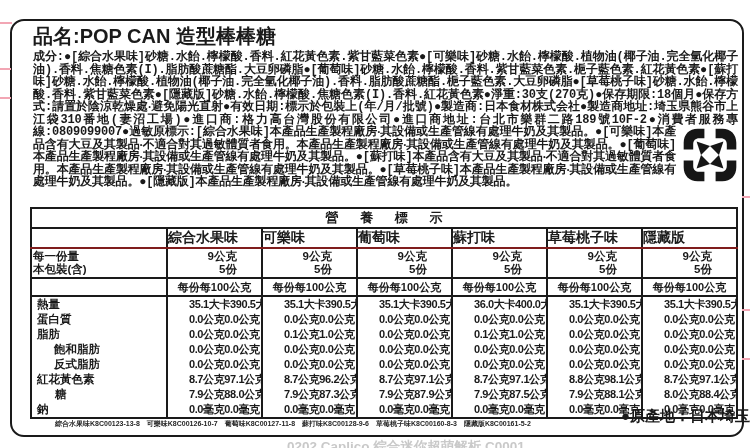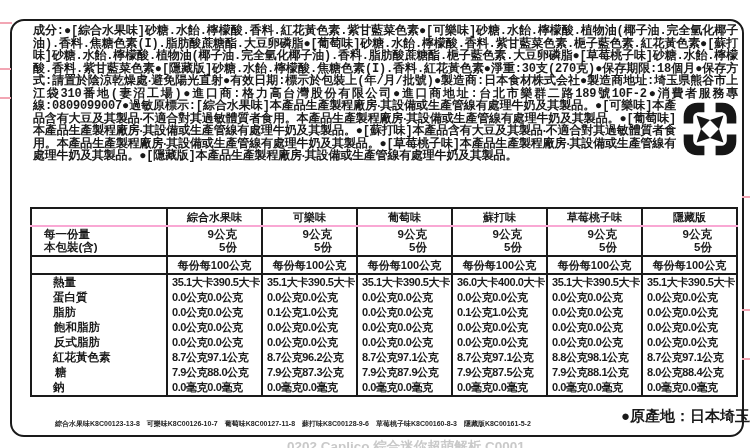--- a/index.html
+++ b/index.html
@@ -25,34 +25,34 @@
   table.ntable{
     width:707px;border-collapse:collapse;table-layout:fixed;
     border:2.5px solid #1a1a1a;font-weight:bold;
   }
   table.ntable td{border-left:2px solid #1a1a1a;padding:0;vertical-align:middle;overflow:hidden;}
   table.ntable td:first-child{border-left:none;}
   tr.t-title td{
     border-left:none;border-bottom:2px solid #1a1a1a;height:18px;
     text-align:center;font-size:13px;letter-spacing:9px;padding-left:9px;
   }
-  tr.t-flavors td{border-bottom:2px solid #f9a8d4;height:16px;text-align:center;font-size:11px;}
+  tr.t-flavors td{border-bottom:2px solid #7f1d1d;height:16px;text-align:left;font-size:14px;}
   tr.t-serving td{border-bottom:2px solid #1a1a1a;height:28px;font-size:11.5px;}
-  tr.t-serving td.lbl div{padding-left:12px;line-height:13.5px;}
+  tr.t-serving td.lbl div{padding-left:1px;line-height:13.5px;}
   tr.t-serving td.num div{text-align:right;padding-right:24px;line-height:13.5px;}
   tr.t-per td{border-bottom:2px solid #1a1a1a;height:16px;font-size:11px;}
   tr.t-per td.per{display:table-cell;text-align:center;}
   tr.t-per td.per span{display:inline-block;}
   tr.t-per td.per span + span{margin-left:0;text-align:right;}
   tbody#nbody td{height:14px;font-size:11px;}
-  tbody#nbody td.lbl{font-size:11.5px;padding-left:21px;white-space:nowrap;}
+  tbody#nbody td.lbl{font-size:11.5px;padding-left:5px;white-space:nowrap;}
   tbody#nbody td.lbl.ind1{padding-left:22px;}
   tbody#nbody td.lbl.ind2{padding-left:23px;}
   tbody#nbody td.vals{white-space:nowrap;}
-  tbody#nbody td.vals .cellflex{display:flex;justify-content:flex-start;padding:0 6px 0 4px;letter-spacing:-0.4px;}
+  tbody#nbody td.vals .cellflex{display:flex;justify-content:space-between;padding:0 6px 0 21px;letter-spacing:-0.4px;}
 
   
   .codes{position:absolute;left:55px;top:419px;font-size:7px;font-weight:bold;color:#262626;white-space:nowrap;letter-spacing:0;}
   .codes span{margin-right:7px;}
   .origin-line{position:absolute;left:621px;top:407px;font-size:15px;font-weight:bold;white-space:nowrap;}
   .watermark{position:absolute;left:287px;top:438px;font-size:13.5px;font-weight:bold;color:#c9c9c9;white-space:nowrap;}
 
   
   .artifact{position:absolute;height:1.5px;background:#f2a6b4;}
   .a1{left:0;top:22px;width:12px;}
@@ -61,20 +61,21 @@
   .a4{left:742px;top:196px;width:8px;}
   .a5{left:742px;top:309px;width:8px;}
   .a6{left:742px;top:358px;width:8px;}
 </style>
 </head>
 <body>
 
 <div class="label-border"></div>
 
 <div class="content">
+  <h1 class="product-name">品名:POP CAN 造型棒棒糖</h1>
   <p class="ingredients"><span>成分:●[綜合水果味]砂糖.水飴.檸檬酸.香料.紅花黃色素.紫甘藍菜色素●[可樂味]砂糖.水飴.檸檬酸.植物油(椰子油.完全氫化椰子油).香料.焦糖色素(I).脂肪酸蔗糖酯.大豆卵磷脂●[葡萄味]砂糖.水飴.檸檬酸.香料.紫甘藍菜色素.梔子藍色素.紅花黃色素●[蘇打味]砂糖.水飴.檸檬酸.植物油(椰子油.完全氫化椰子油).香料.脂肪酸蔗糖酯.梔子藍色素.大豆卵磷脂●[草莓桃子味]砂糖.水飴.檸檬酸.香料.紫甘藍菜色素●[隱藏版]砂糖.水飴.檸檬酸.焦糖色素(I).香料.紅花黃色素●淨重:30支(270克)●保存期限:18個月●保存方式:請置於陰涼乾燥處‧避免陽光直射●有效日期:標示於包裝上(年/月/批號)●製造商:日本食材株式会社●製造商地址:埼玉県熊谷市上江袋310番地(妻沼工場)●進口商:格力高台灣股份有限公司●進口商地址:台北市樂群二路189號10F-2●消費者服務專線:0809099007●過敏原標示:[綜合水果味]本產品生產製程廠房‧其設備或生產管線有處</span><span class="recycle-float">
         <svg viewBox="0 0 100 100" width="56" height="56" aria-hidden="true">
       <defs>
             <g id="arm" fill="#161616">
         <path d="M40 3 L40 20 L31 20 C24 20 20 24 20 31 L20 40 L3 40 L3 28 C3 13 13 3 28 3 Z"></path>
         <path d="M26 26 L50 34 L34 50 Z"></path>
       </g>
           </defs>
       <use href="#arm"></use>
       <use href="#arm" transform="rotate(90 50 50)"></use>
@@ -89,20 +90,23 @@
     <colgroup>
       <col style="width:136px">
       <col style="width:95px">
         <col style="width:95px">
         <col style="width:95px">
       <col style="width:95px">
         <col style="width:95px">
         <col style="width:95px">
     </colgroup>
     <tbody>
+      <tr class="t-title">
+        <td colspan="7">營 養 標 示</td>
+      </tr>
       <tr class="t-flavors">
         <td class="lbl"></td>
         <td>綜合水果味</td>
         <td>可樂味</td>
         <td>葡萄味</td>
         <td>蘇打味</td>
         <td>草莓桃子味</td>
         <td>隱藏版</td>
       </tr>
       <tr class="t-serving">

